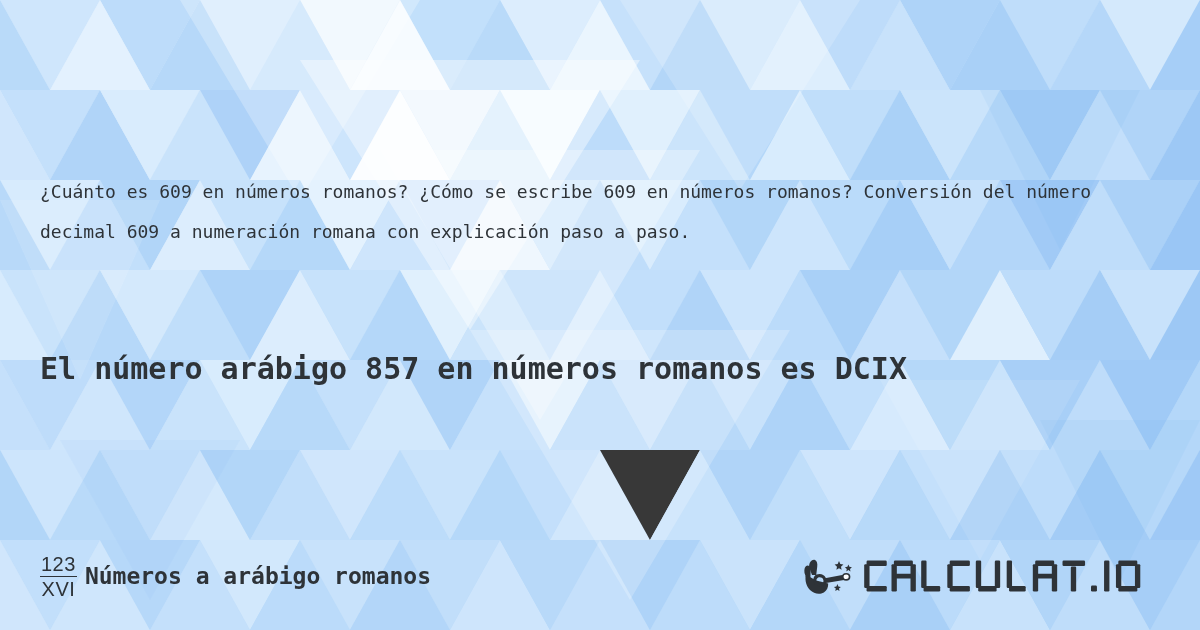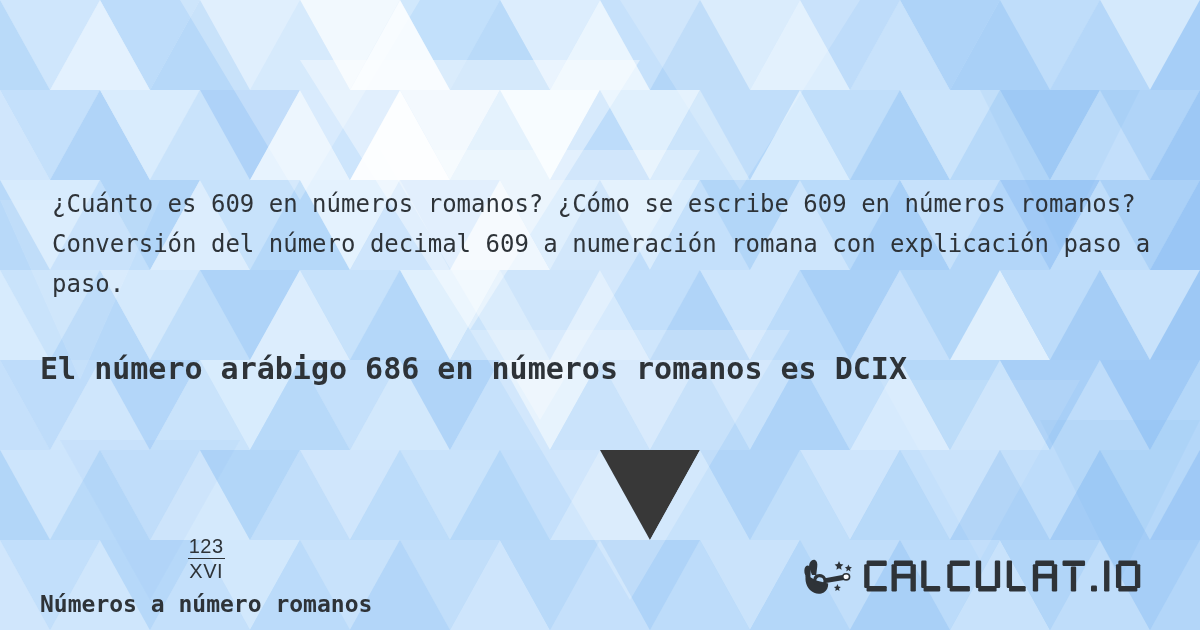--- a/index.html
+++ b/index.html
@@ -53,24 +53,24 @@
     letter-spacing: 0.5px;
     color: #2e3338;
     white-space: nowrap;
   }
 
   .description {
     position: absolute;
     left: 40px;
     top: 172px;
     width: 1110px;
-    margin: 12px;
+    margin: 0;
     font-family: "DejaVu Sans Mono", monospace;
     font-weight: normal;
-    font-size: 24px;
+    font-size: 18px;
     line-height: 40px;
     color: #2e3338;
   }
 
   .answer {
     position: absolute;
     left: 40px;
     top: 344px;
     width: 1080px;
     margin: 0;
@@ -92,21 +92,20 @@
     box-sizing: border-box;
     display: flex;
     align-items: center;
     justify-content: space-between;
   }
 
   .footer-left {
     display: flex;
     align-items: center;
     gap: 8px;
-    flex-direction: column;
   }
 
   .frac-logo {
     display: flex;
     flex-direction: column;
     align-items: center;
     justify-content: center;
     font-family: "Liberation Sans", sans-serif;
     font-weight: normal;
     font-size: 20px;
@@ -362,31 +361,31 @@
       <polygon points="1040,420 1200,420 1120,580" fill="#6fb0ee" opacity="0.10"></polygon>
       <polygon points="60,440 240,440 150,600" fill="#6fb0ee" opacity="0.07"></polygon>
     </g>
   </svg>
 
   <div class="content">
 
 
     <p class="description">¿Cuánto es 609 en números romanos? ¿Cómo se escribe 609 en números romanos? Conversión del número decimal 609 a numeración romana con explicación paso a paso.</p>
 
-    <p class="answer">El número arábigo 686 en números romanos es DCIX</p>
+    <p class="answer">El número arábigo 857 en números romanos es DCIX</p>
   </div>
 
   <div class="footer">
 
     <div class="footer-left">
       <div class="frac-logo">
         <span class="frac-top">123</span>
         <span class="frac-bottom">XVI</span>
       </div>
-      <span class="footer-label">Números a número romanos</span>
+      <span class="footer-label">Números a arábigo romanos</span>
     </div>
 
     <div class="brand">
 
       <svg class="brand-icon" viewBox="0 0 54 40" aria-hidden="true">
         <g fill="#2e3338">
 
           <path d="M6,11 C6,6 9,3 12,4 C14,4.7 14.6,7.5 14.2,11 L13.2,19 L9,19 Z"></path>
           <path d="M1.5,17 C0.8,12.5 2.5,9.5 4.8,9.6 C6.8,9.7 7.6,12 7.6,15.5 L7.4,22 L3.6,23 Z"></path>
 

